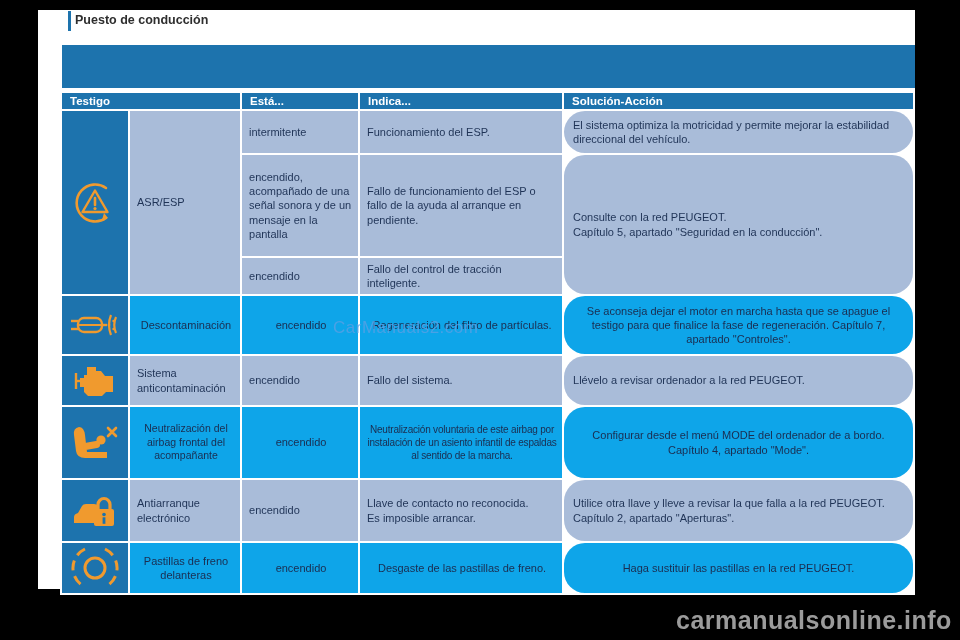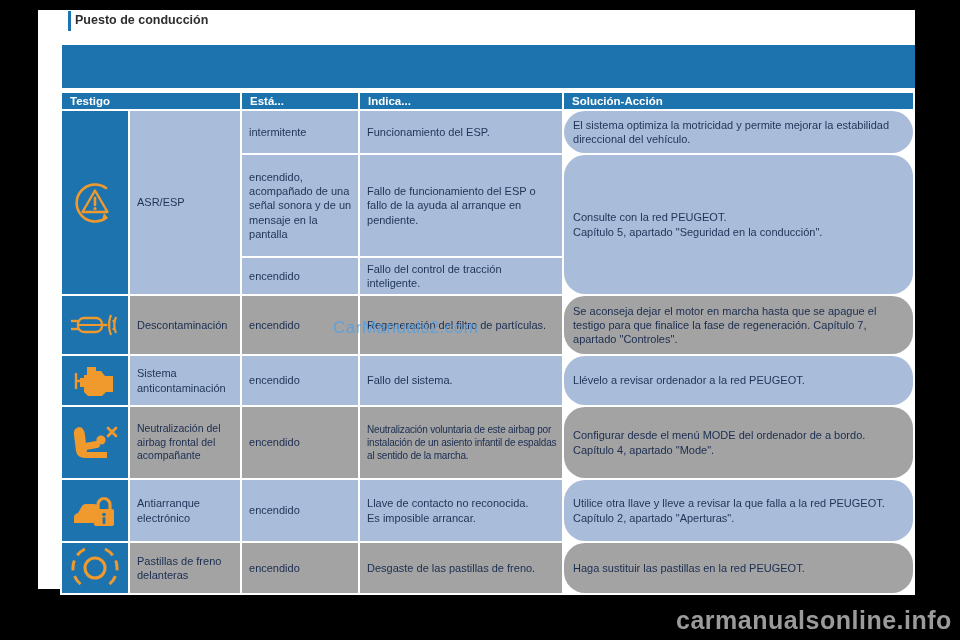--- a/index.html
+++ b/index.html
@@ -32,21 +32,21 @@
     background:#ffffff;
   }
   td, th { vertical-align:middle; overflow:hidden; }
   th {
     background:#1d73ad; color:#fff; text-align:left;
     font-size:11.5px; font-weight:bold; padding:2px 4px 2px 8px; height:14px;
   }
   td { font-size:11px; color:#1f3356; line-height:1.3; padding:3px 5px 3px 7px; }
   td.c-icon { background:#1d73ad; text-align:center; padding:2px; }
   td.light  { background:#a9bcd9; }
-  td.medium { background:#a3a3a3; color:#1b2d50; }
+  td.medium { background:#0ea5e9; color:#1b2d50;text-align:center; }
   td.sol { padding-left:9px; padding-right:9px;border-radius:21px; }
   .preline { white-space:pre-line;margin-top:44px; }
   .condensed { font-size:10px; letter-spacing:-0.2px; line-height:1.32;margin-top:16px; }
   .small-name { font-size:10.5px; }
 
   .wm-blue {
     position:absolute; left:333px; top:318px; z-index:6;
     font-size:17px; color:rgba(85,160,228,0.85); letter-spacing:0.5px;
   }
   .wm-gray {

